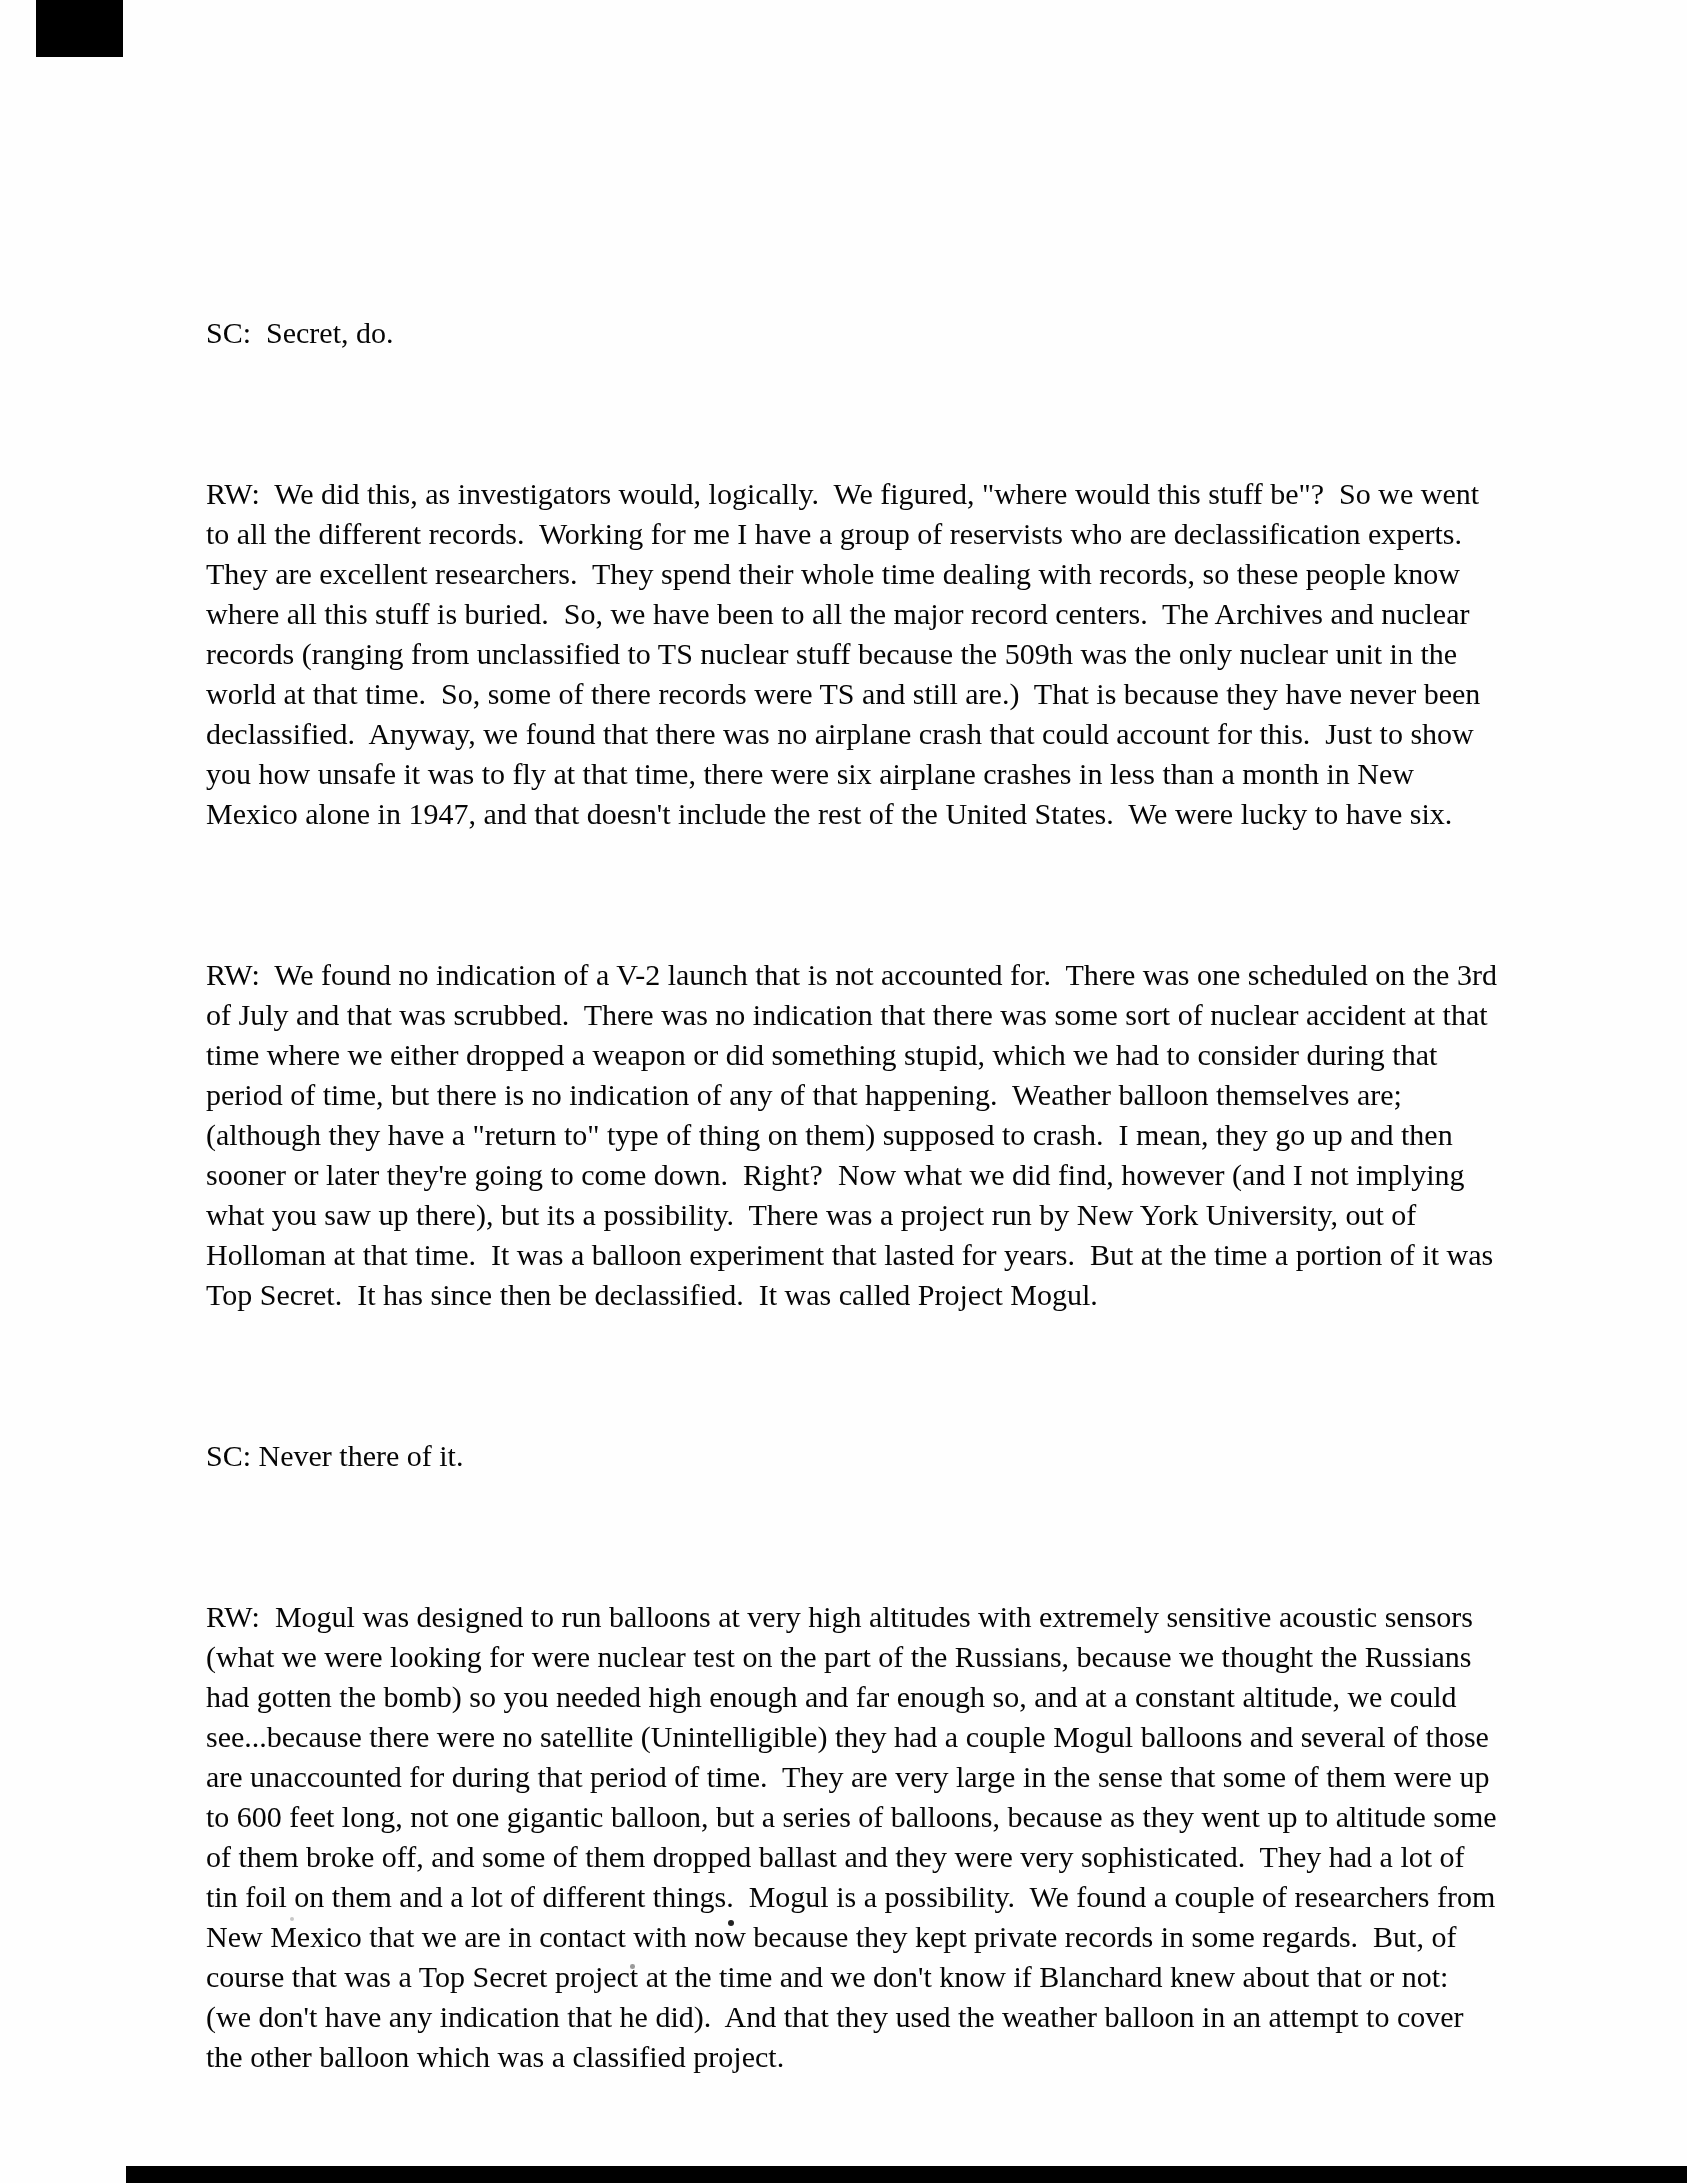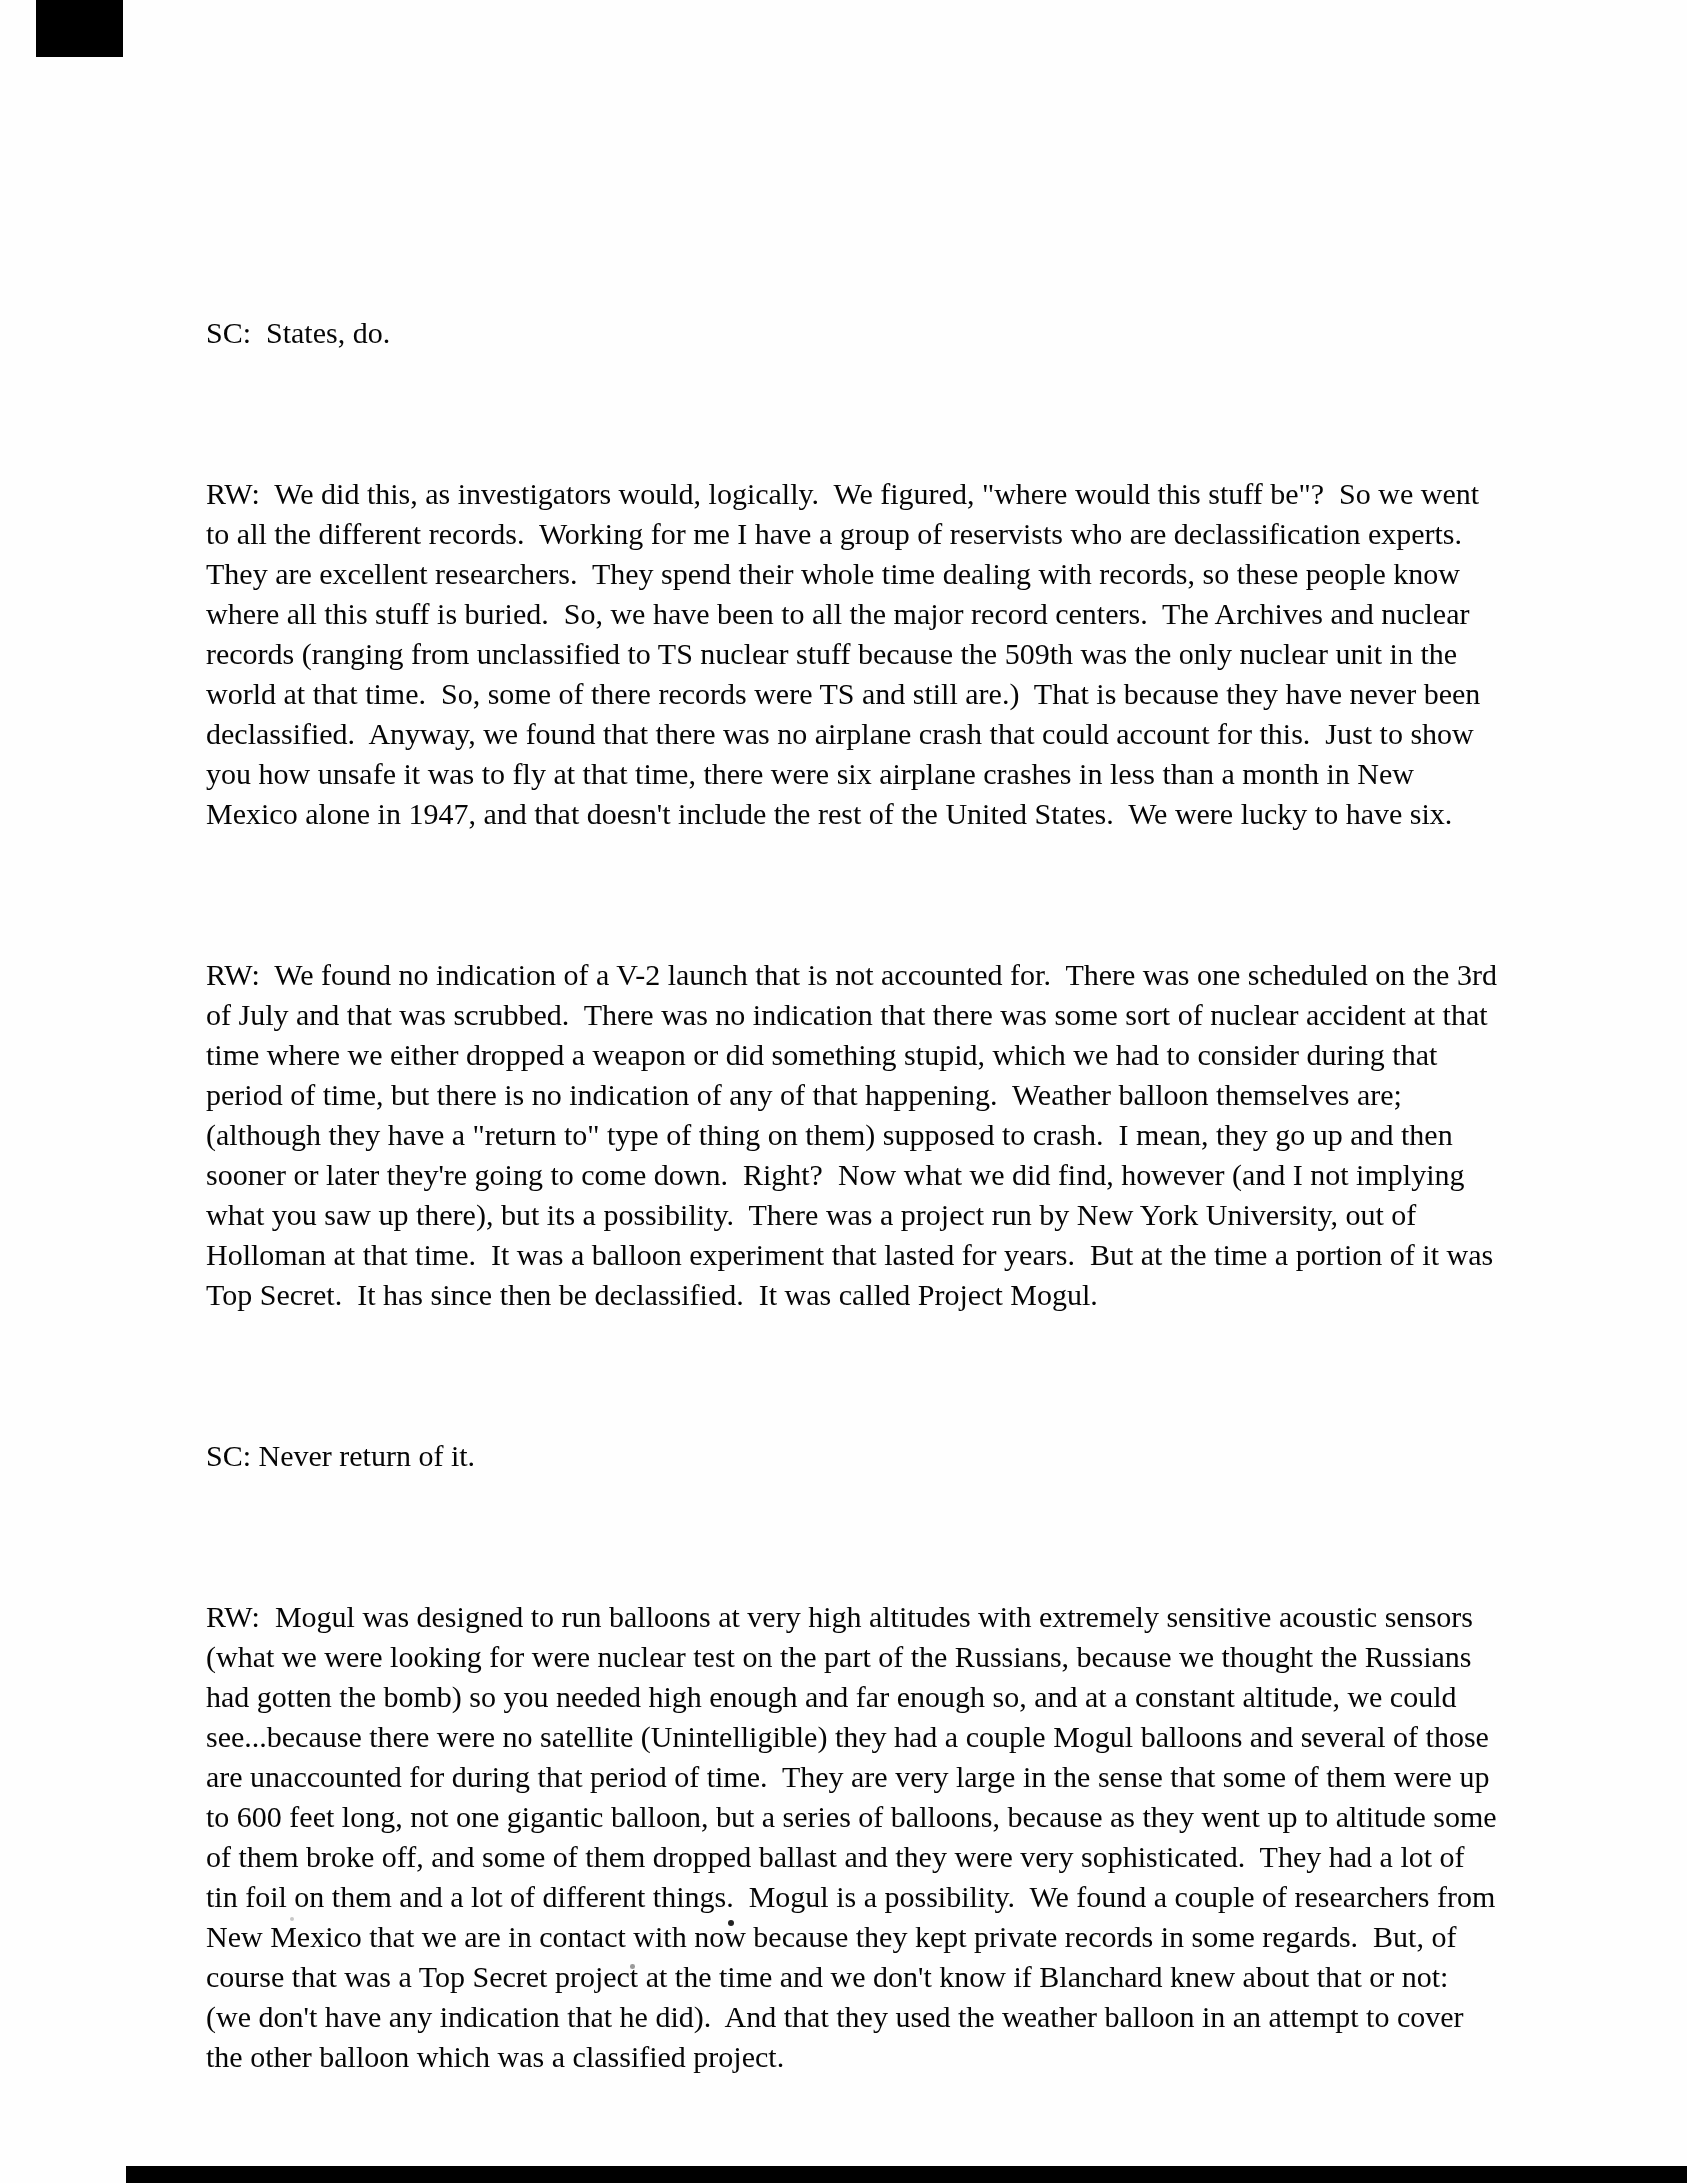--- a/index.html
+++ b/index.html
@@ -60,21 +60,21 @@
 
 <div class="page">
 
   <div class="artifact mark-top-left"></div>
   <div class="artifact mark-bottom-bar"></div>
   <div class="speck speck-1"></div>
   <div class="speck speck-2"></div>
   <div class="speck speck-3"></div>
 
   <div class="text-block">
-    <p>SC:  States, do.</p>
+    <p>SC:  Secret, do.</p>
     <p>RW:  We did this, as investigators would, logically.  We figured, "where would this stuff be"?  So we went to all the different records.  Working for me I have a group of reservists who are declassification experts.  They are excellent researchers.  They spend their whole time dealing with records, so these people know where all this stuff is buried.  So, we have been to all the major record centers.  The Archives and nuclear records (ranging from unclassified to TS nuclear stuff because the 509th was the only nuclear unit in the world at that time.  So, some of there records were TS and still are.)  That is because they have never been declassified.  Anyway, we found that there was no airplane crash that could account for this.  Just to show you how unsafe it was to fly at that time, there were six airplane crashes in less than a month in New Mexico alone in 1947, and that doesn't include the rest of the United States.  We were lucky to have six.</p>
     <p>RW:  We found no indication of a V-2 launch that is not accounted for.  There was one scheduled on the 3rd of July and that was scrubbed.  There was no indication that there was some sort of nuclear accident at that time where we either dropped a weapon or did something stupid, which we had to consider during that period of time, but there is no indication of any of that happening.  Weather balloon themselves are; (although they have a "return to" type of thing on them) supposed to crash.  I mean, they go up and then sooner or later they're going to come down.  Right?  Now what we did find, however (and I not implying what you saw up there), but its a possibility.  There was a project run by New York University, out of Holloman at that time.  It was a balloon experiment that lasted for years.  But at the time a portion of it was Top Secret.  It has since then be declassified.  It was called Project Mogul.</p>
-    <p>SC: Never return of it.</p>
+    <p>SC: Never there of it.</p>
     <p>RW:  Mogul was designed to run balloons at very high altitudes with extremely sensitive acoustic sensors (what we were looking for were nuclear test on the part of the Russians, because we thought the Russians had gotten the bomb) so you needed high enough and far enough so, and at a constant altitude, we could see...because there were no satellite (Unintelligible) they had a couple Mogul balloons and several of those are unaccounted for during that period of time.  They are very large in the sense that some of them were up to 600 feet long, not one gigantic balloon, but a series of balloons, because as they went up to altitude some of them broke off, and some of them dropped ballast and they were very sophisticated.  They had a lot of tin foil on them and a lot of different things.  Mogul is a possibility.  We found a couple of researchers from New Mexico that we are in contact with now because they kept private records in some regards.  But, of course that was a Top Secret project at the time and we don't know if Blanchard knew about that or not:  (we don't have any indication that he did).  And that they used the weather balloon in an attempt to cover the other balloon which was a classified project.</p>
   </div>
 
 </div>
 
 
 </body></html>

